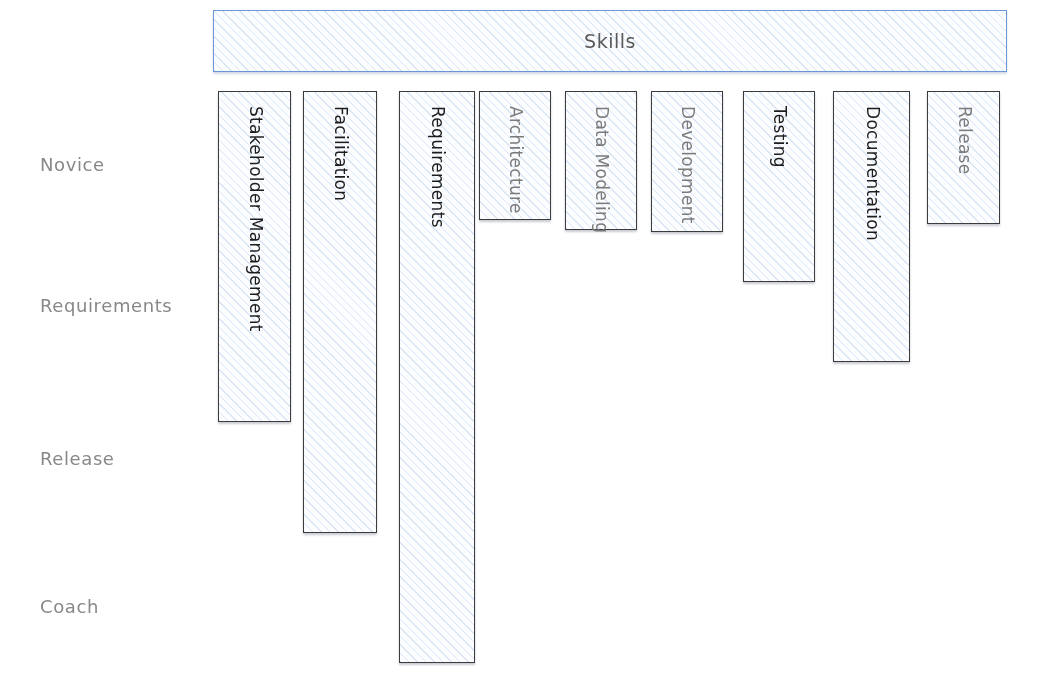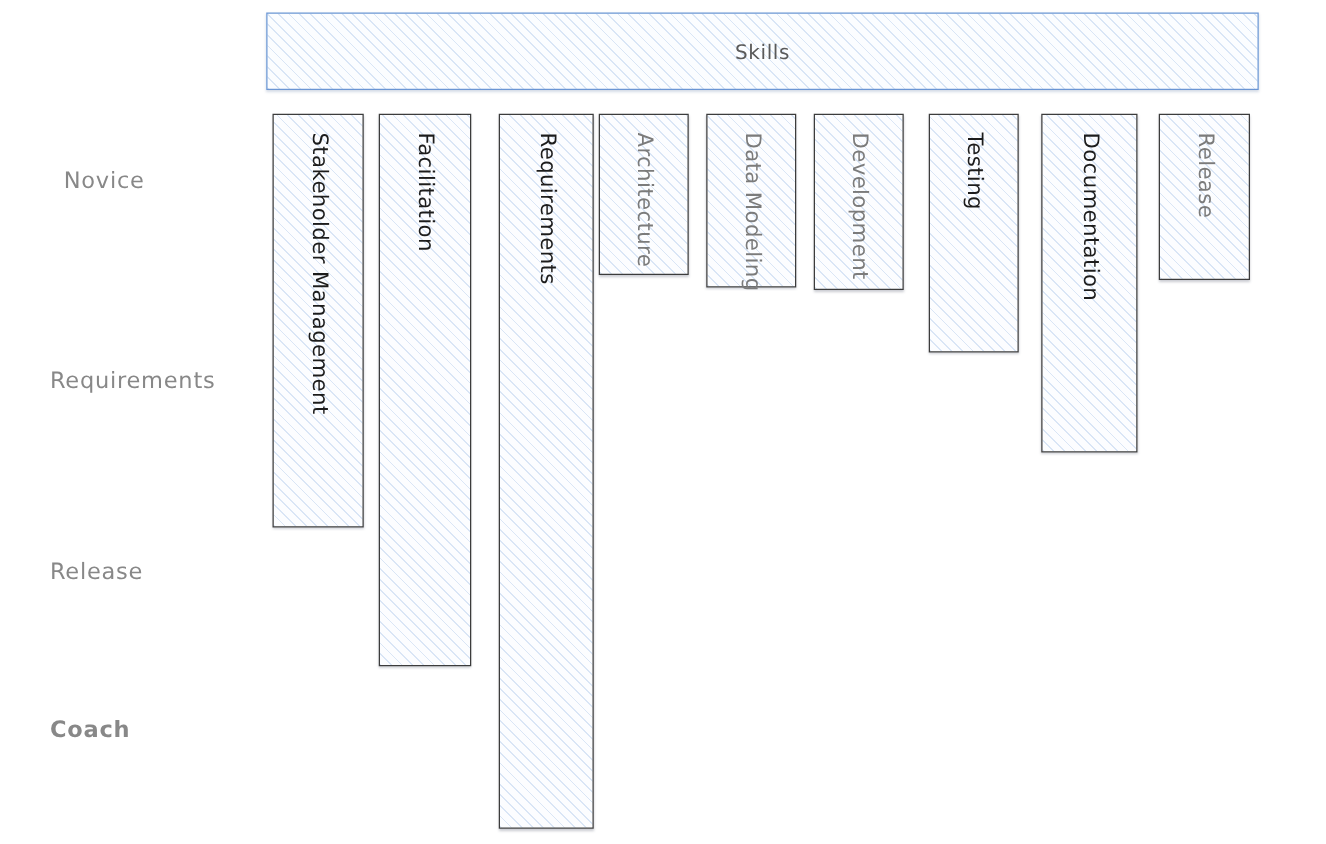--- a/index.html
+++ b/index.html
@@ -55,21 +55,21 @@
         rgba(255,255,255,0) 1px,
         rgba(255,255,255,0) 6px
       );
     box-shadow: 0 1.5px 2px rgba(60,90,140,0.22);
     display: flex;
     align-items: center;
     justify-content: center;
   }
   .skills-banner-title {
     color: #5a5a5a;
-    font-size: 16px;
+    font-size: 19px;
     letter-spacing: 0.5px;
     font-family: "DejaVu Sans", sans-serif;
   }
 
   
   .skill-bar {
     position: absolute;
     box-sizing: border-box;
     border: 1.3px solid #3c3c3c;
     background-color: #fcfdff;
@@ -101,24 +101,24 @@
 </head>
 <body>
 
 <div id="canvas">
 
   <div class="skills-banner">
     <span class="skills-banner-title">Skills</span>
   </div>
 
   <div id="level-labels">
-      <div class="level-label" style="top: 145px; margin-left: 11px;">Novice</div>
+      <div class="level-label" style="top: 164px;">Novice</div>
       <div class="level-label" style="top: 305px;">Requirements</div>
       <div class="level-label" style="top: 458px;">Release</div>
-      <div class="level-label" style="top: 584px; font-weight: bold;">Coach</div>
+      <div class="level-label" style="top: 606px;">Coach</div>
     </div>
 
   <div id="bars">
       <div class="skill-bar" style="left: 218px; top: 91px; width: 73px; height: 331px;">
         <span class="skill-name tone-dark">Stakeholder Management</span>
       </div>
       <div class="skill-bar" style="left: 303px; top: 91px; width: 74px; height: 442px;">
         <span class="skill-name tone-dark">Facilitation</span>
       </div>
       <div class="skill-bar" style="left: 399px; top: 91px; width: 76px; height: 572px;">

